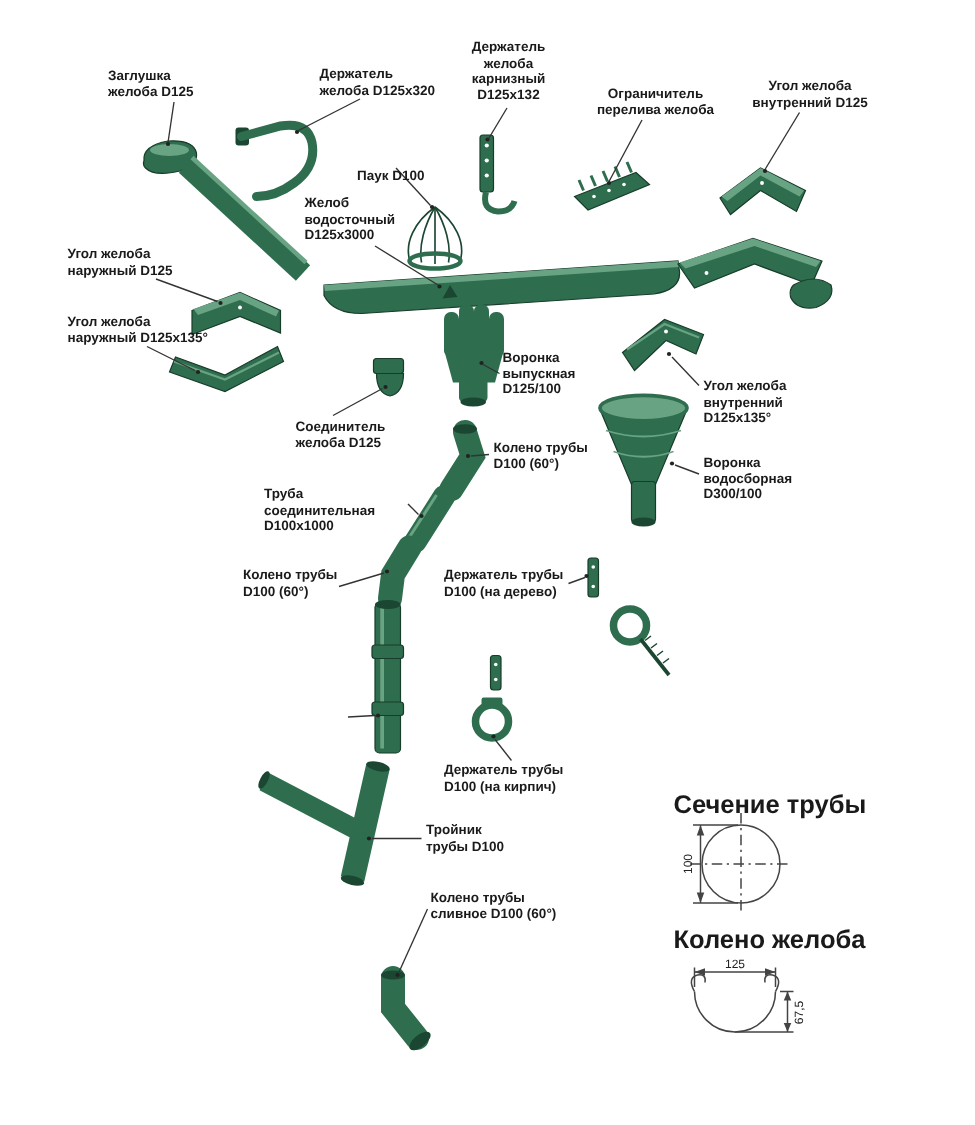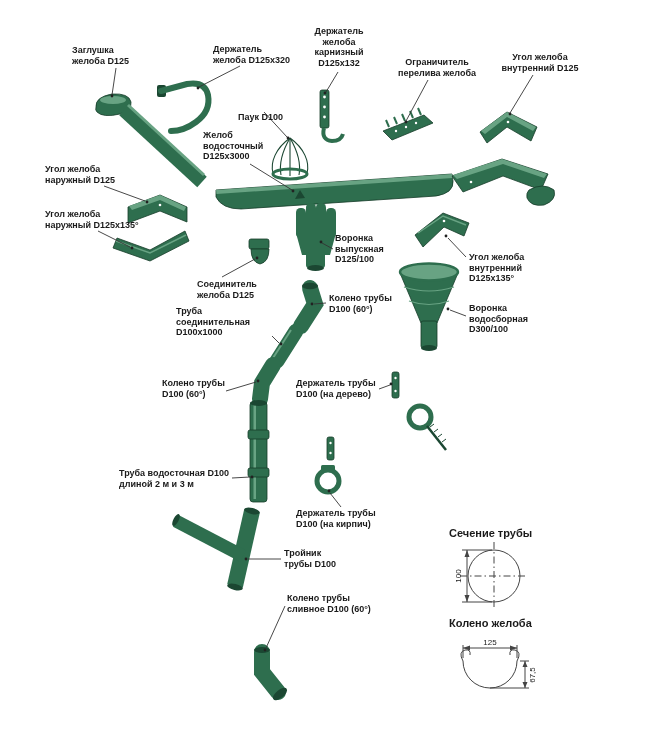--- a/index.html
+++ b/index.html
@@ -4,21 +4,21 @@
 <style>
   * { margin:0; padding:0; box-sizing:border-box; }
   html,body { background:#ffffff; font-family:"Liberation Sans", sans-serif; }
   .canvas { position:relative; width:650px; height:750px; background:var(--background,#ffffff); overflow:hidden; }
   .canvas > svg { position:absolute; left:0; top:0; }
   .part-label {
     position:absolute; font-size:9px; font-weight:bold; line-height:1.18;
     color:var(--text,#1a1a1a); white-space:pre-line;
   }
   .section-title {
-    position:absolute; font-size:11px; font-weight:bold; color:var(--text,#1a1a1a);
+    position:absolute; font-size:17px; font-weight:bold; color:var(--text,#1a1a1a);
   }
   .f-green { fill:var(--part-green,#2e6e4e); }
   .f-dark  { fill:var(--part-dark,#1b4732); }
   .f-light { fill:var(--part-light,#68a383); }
   .s-green { stroke:var(--part-green,#2e6e4e); }
   .s-dark  { stroke:var(--part-dark,#1b4732); }
   .s-light { stroke:var(--part-light,#68a383); }
   .s-outline { stroke:var(--outline,#173c2a); stroke-width:0.8; }
   .leader { stroke:var(--leader,#333333); stroke-width:0.9; fill:none; }
   .dot { fill:#222222; }
@@ -280,29 +280,27 @@
 выпускная
 D125/100</div>
 <div class="part-label" style="left:469px;top:252px;width:80px;">Угол желоба
 внутренний
 D125x135°</div>
 <div class="part-label" style="left:329px;top:293px;width:85px;">Колено трубы
 D100 (60°)</div>
 <div class="part-label" style="left:469px;top:303px;width:85px;">Воронка
 водосборная
 D300/100</div>
-<div class="part-label" style="left:176px;top:306px;width:95px;">Труба
+<div class="part-label" style="left:176px;top:324px;width:95px;">Труба
 соединительная
 D100x1000</div>
 <div class="part-label" style="left:162px;top:378px;width:85px;">Колено трубы
 D100 (60°)</div>
 <div class="part-label" style="left:296px;top:378px;width:105px;">Держатель трубы
 D100 (на дерево)</div>
-<div class="part-label" style="left:119px;top:468px;width:135px;">Труба водосточная D100
-длиной 2 м и 3 м</div>
 <div class="part-label" style="left:296px;top:508px;width:105px;">Держатель трубы
 D100 (на кирпич)</div>
 <div class="part-label" style="left:284px;top:548px;width:80px;">Тройник
 трубы D100</div>
 <div class="part-label" style="left:287px;top:593px;width:115px;">Колено трубы
 сливное D100 (60°)</div>
 
 <div class="section-title" style="left:449px;top:527px;width:130px;">Сечение трубы</div>
 <div class="section-title" style="left:449px;top:617px;width:130px;">Колено желоба</div>
 

